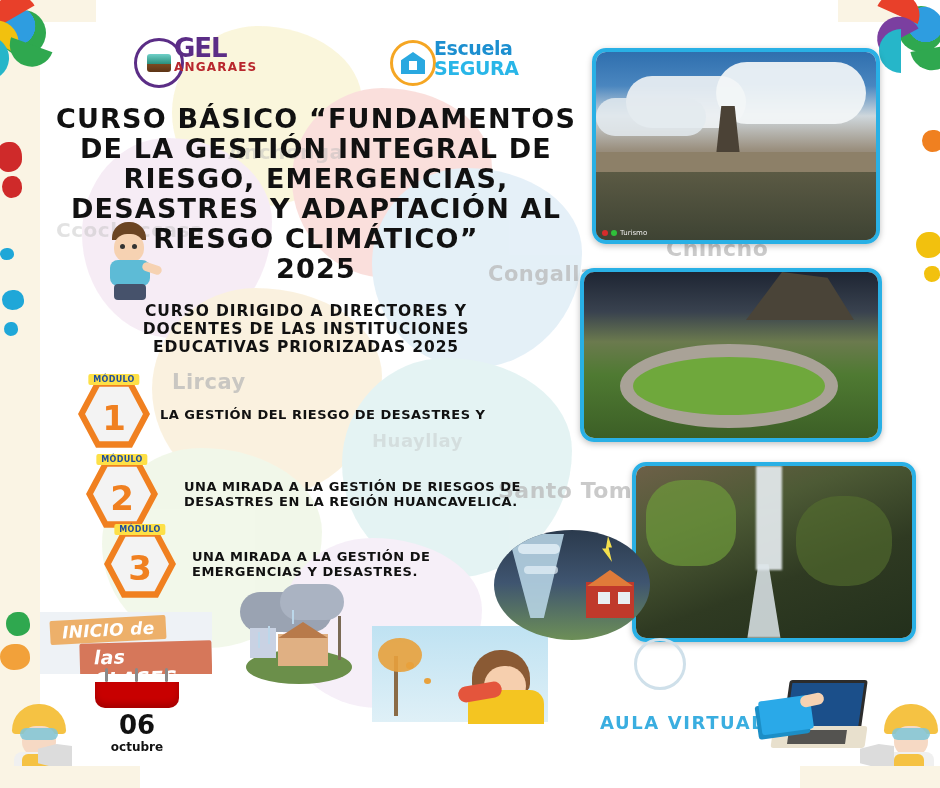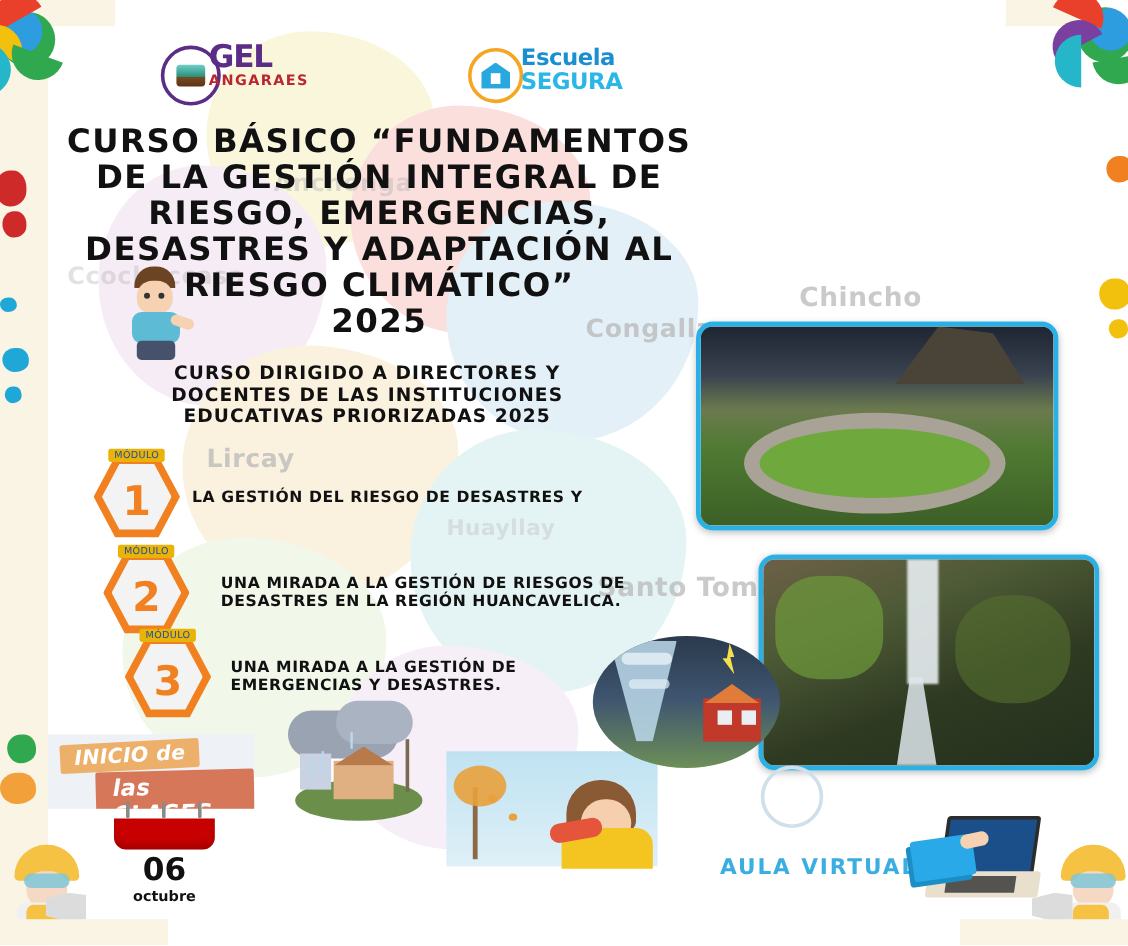--- a/index.html
+++ b/index.html
@@ -106,23 +106,23 @@
     clip-path:polygon(25% 3%,75% 3%,100% 50%,75% 97%,25% 97%,0% 50%);
     display:flex;align-items:center;justify-content:center;
   }
   .hex-num{
     font-family:"DejaVu Sans",sans-serif;
     font-weight:bold;font-size:34px;color:#f08020;line-height:34px;
     padding-top:8px;
   }
   .hex-tag{
     position:absolute;left:50%;top:-4px;transform:translateX(-50%);
-    background:#eab308;color:#1f4e9c;
-    font-family:"DejaVu Sans",sans-serif;
-    font-weight:normal;font-size:8px;letter-spacing:.3px;
+    background:#fde047;color:#1f4e9c;
+    font-family:"DejaVu Sans",sans-serif;
+    font-weight:bold;font-size:8px;letter-spacing:.3px;
     padding:1px 5px;border-radius:2px;white-space:nowrap;
     z-index:3;
   }
   .mod-text{
     margin-left:10px;
     font-family:"DejaVu Sans",sans-serif;
     font-weight:bold;
     font-size:13px;
     line-height:15px;
     letter-spacing:.5px;
@@ -341,20 +341,35 @@
         <span class="hex-num">3</span>
       </div>
       <div class="hex-tag">MÓDULO</div>
     </div>
     <div class="mod-text" style="margin-left:16px;">
       <div>UNA MIRADA A LA GESTIÓN DE</div>
       <div>EMERGENCIAS Y DESASTRES.</div>
     </div>
   </div>
 
+  <div class="photo" style="left:592px;top:48px;width:280px;height:188px;">
+    <div class="ph-sky" style="background:linear-gradient(180deg,#2f6fae 0%,#4a86bf 18%,#cfd7dc 34%,#9a8f7e 52%,#6b6a53 72%,#4a4f3c 100%);"></div>
+    <div style="position:absolute;left:30px;top:24px;width:120px;height:52px;background:#eef2f4;border-radius:26px;opacity:.9;"></div>
+    <div style="position:absolute;left:120px;top:10px;width:150px;height:62px;background:#f3f6f7;border-radius:32px;opacity:.92;"></div>
+    <div style="position:absolute;left:0px;top:46px;width:110px;height:38px;background:#e3eaee;border-radius:22px;opacity:.85;"></div>
+    <div style="position:absolute;left:120px;top:54px;width:24px;height:50px;background:#4b4236;
+         clip-path:polygon(22% 0%,78% 0%,100% 100%,0% 100%);"></div>
+    <div style="position:absolute;left:0;top:100px;right:0;height:26px;background:#8d8068;"></div>
+    <div style="position:absolute;left:0;top:120px;right:0;bottom:0;background:linear-gradient(180deg,#5b5a44 0%,#3e4333 100%);"></div>
+    <div class="wm">
+      <i style="background:#d62b2b;"></i>
+        <i style="background:#2fbf3a;"></i>
+      <span>Turismo</span>
+    </div>
+  </div>
 
   <div class="photo" style="left:580px;top:268px;width:294px;height:166px;">
     <div class="ph-sky" style="background:linear-gradient(180deg,#1e2533 0%,#39424f 24%,#6b7a4e 42%,#4f7a32 62%,#3c5f26 100%);"></div>
     <div style="position:absolute;left:150px;top:0px;width:120px;height:48px;background:#4a4438;
          clip-path:polygon(10% 100%,40% 0%,78% 12%,100% 100%);"></div>
     <div style="position:absolute;left:36px;top:72px;width:218px;height:84px;border-radius:50%;
          background:#6fa83c;border:13px solid #a9a297;box-sizing:border-box;"></div>
   </div>
 
   <div class="photo" style="left:632px;top:462px;width:276px;height:172px;">

